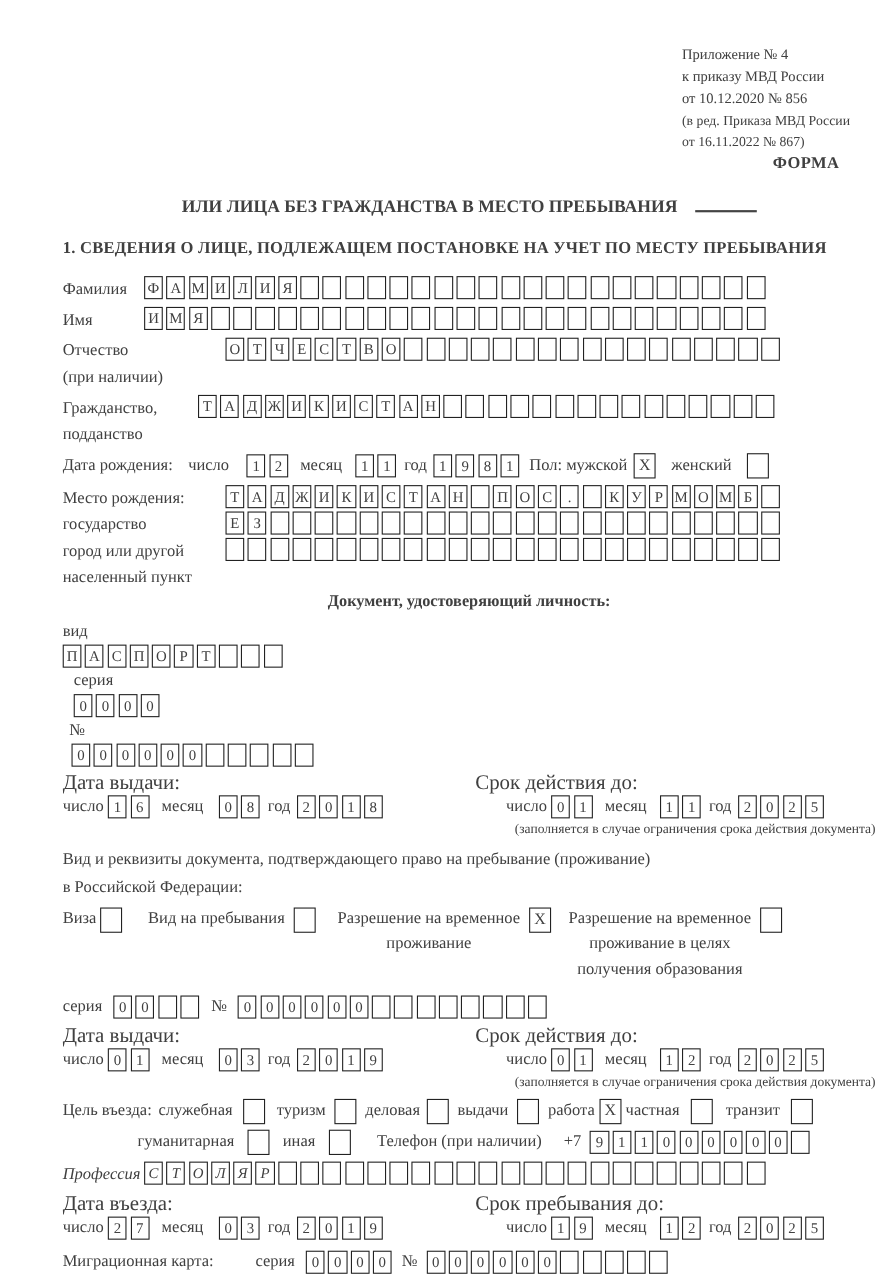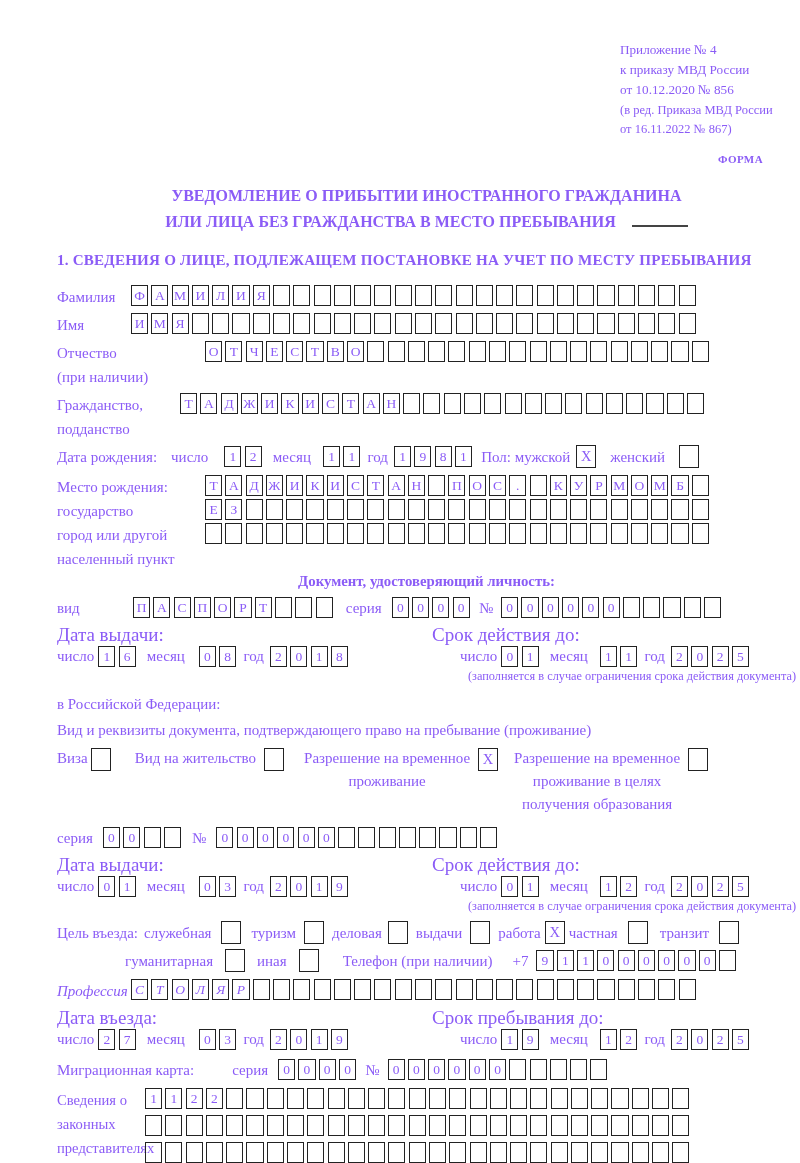--- a/index.html
+++ b/index.html
@@ -1,25 +1,25 @@
 <!DOCTYPE html>
 <html><head>
 <meta charset="utf-8">
 <style>
   * { margin:0; padding:0; box-sizing:border-box; }
   html,body { background:#fff; }
   .page {
-    width:800px; height:1163px; background:#fff; color:#8b5cf6;
+    width:800px; height:1163px; background:#fff; color:#404040;
     font-family:"Liberation Serif", serif; position:relative; overflow:hidden;
     padding:40px 4px 0 57px;
   }
   .appendix { margin-left:563px; width:200px; font-size:13.2px; line-height:1.5; }
   .appendix .small { font-size:12.5px; display:block; margin-top:2px; }
   .appendix .small2 { font-size:12.5px; display:block; }
-  .forma { text-align:right; padding-right:33px; font-weight:bold; font-size:11px; margin-top:14px; letter-spacing:0.4px; }
+  .forma { text-align:right; padding-right:33px; font-weight:bold; font-size:15px; margin-top:2px; letter-spacing:0.4px; }
   .title { text-align:center; font-weight:bold; font-size:16px; line-height:1.65; margin-top:18px; }
   .blank-underline { display:inline-block; width:56px; border-bottom:2.2px solid #444; height:0.9em; margin-left:16px; }
   .section { font-weight:bold; font-size:15.1px; margin-top:16px; margin-bottom:16px; letter-spacing:0.2px; }
 
   .row { display:flex; align-items:flex-start; margin-bottom:4px; font-size:15px; line-height:24px; }
   .lblcol { flex-shrink:0; line-height:24px; }
   .w74 { width:74px; } .w123 { width:123px; } .w148 { width:148px; } .w88 { width:88px; } .w76 { width:76px; }
   .cells { display:inline-flex; flex-wrap:nowrap; }
   .cell {
     display:inline-block; width:17.1px; height:21px; border:1.6px solid #222;
@@ -58,21 +58,20 @@
     <div>Приложение № 4</div>
     <div>к приказу МВД России</div>
     <div>от 10.12.2020 № 856</div>
     <span class="small">(в ред. Приказа МВД России</span>
     <span class="small2">от 16.11.2022 № 867)</span>
   </div>
 
   <div class="forma">ФОРМА</div>
 
   <div class="title">
-    <div>УВЕДОМЛЕНИЕ О ПРИБЫТИИ ИНОСТРАННОГО ГРАЖДАНИНА</div>
     <div><span>ИЛИ ЛИЦА БЕЗ ГРАЖДАНСТВА В МЕСТО ПРЕБЫВАНИЯ</span><span class="blank-underline"></span></div>
   </div>
 
   <div class="section">1. СВЕДЕНИЯ О ЛИЦЕ, ПОДЛЕЖАЩЕМ ПОСТАНОВКЕ НА УЧЕТ ПО МЕСТУ ПРЕБЫВАНИЯ</div>
 
   <div class="row">
     <div class="lblcol w74">Фамилия</div>
     <span class="cells">
         <span class="cell">Ф</span>
         <span class="cell">А</span>
@@ -320,21 +319,21 @@
           <span class="cell"></span>
           <span class="cell"></span>
           <span class="cell"></span>
           <span class="cell"></span>
         </span>
     </div>
   </div>
 
   <div class="center-b" style="margin-top:-2px;">Документ, удостоверяющий личность:</div>
 
-  <div class="row" style="align-items:center;">
+  <div class="row" style="align-items:flex-start;flex-direction:column;">
     <div class="lblcol w76">вид</div>
     <span class="cells">
         <span class="cell">П</span>
         <span class="cell">А</span>
         <span class="cell">С</span>
         <span class="cell">П</span>
         <span class="cell">О</span>
         <span class="cell">Р</span>
         <span class="cell">Т</span>
         <span class="cell"></span>
@@ -405,30 +404,30 @@
             <span class="cell">2</span>
             <span class="cell">0</span>
             <span class="cell">2</span>
             <span class="cell">5</span>
           </span>
       </div>
     </div>
   </div>
   <div class="note-right">(заполняется в случае ограничения срока действия документа)</div>
 
+  <div class="plain">Вид и реквизиты документа, подтверждающего право на пребывание (проживание)</div>
   <div class="plain">в Российской Федерации:</div>
-  <div class="plain">Вид и реквизиты документа, подтверждающего право на пребывание (проживание)</div>
 
   <div class="optrow">
     <div class="opt">
       <div class="opt-text">Виза</div>
       <span class="checkbox" style="margin-left:3px;"></span>
     </div>
     <div class="opt g24">
-      <div class="opt-text">Вид на жительство</div>
+      <div class="opt-text">Вид на пребывания</div>
       <span class="checkbox g16"></span>
     </div>
     <div class="opt g20">
       <div class="opt-text">
         <div>Разрешение на временное</div>
         <div>проживание</div>
       </div>
       <span class="checkbox">X</span>
     </div>
     <div class="opt g16">

